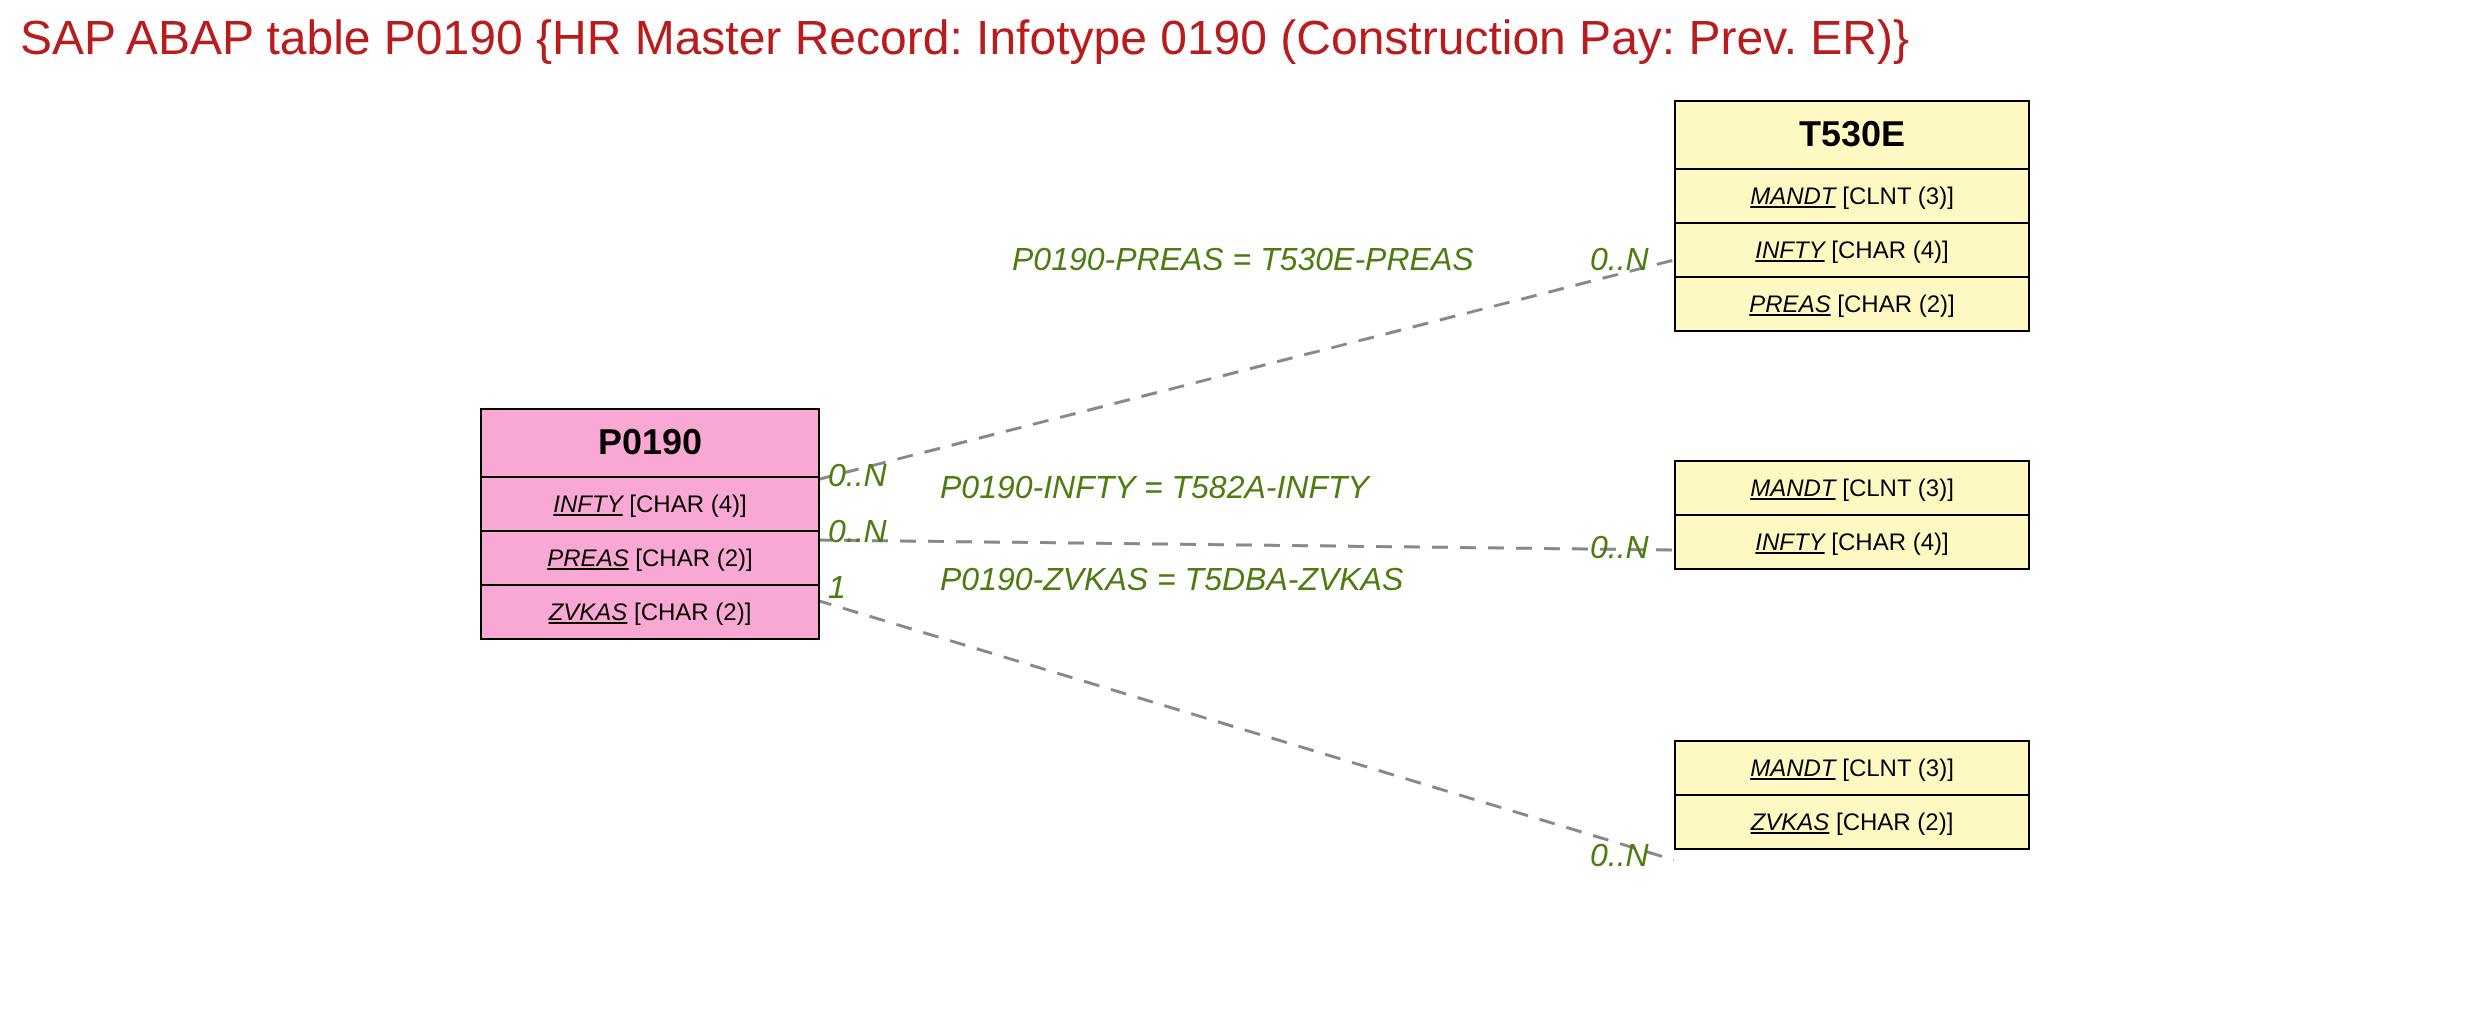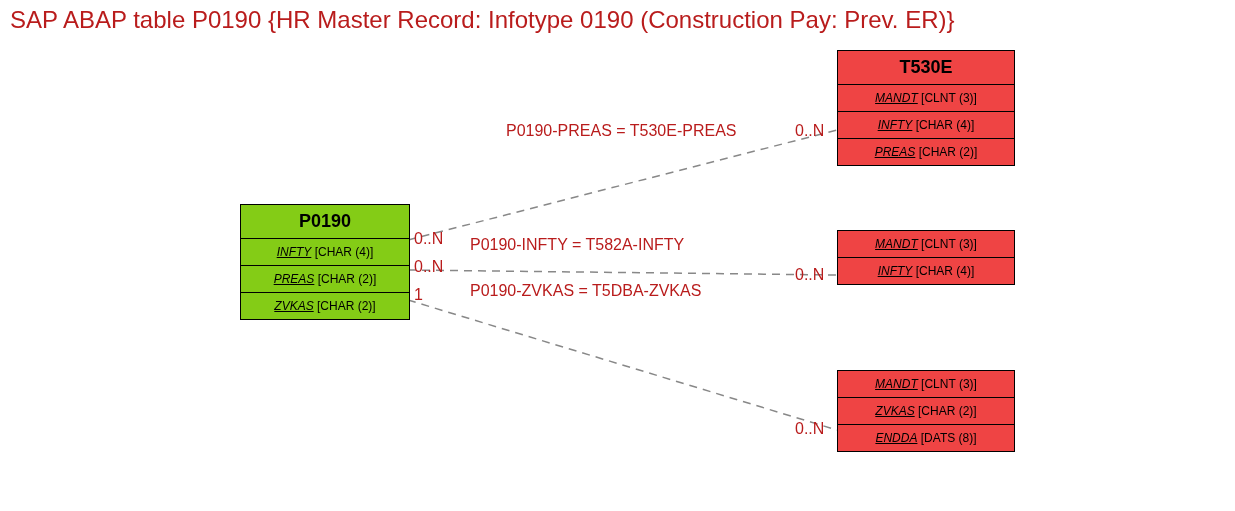--- a/index.html
+++ b/index.html
@@ -15,43 +15,44 @@
   .title {
     position: absolute;
     top: 6px;
     left: 10px;
     font-size: 24px;
     color: #b91c1c;
   }
   .entity {
     position: absolute;
     border: 1px solid #000;
-    background: #ef4444;
+    background: #fef9c3;
     text-align: center;
   }
-  .entity.red { background: #84cc16; }
+  .entity.red { background: #f9a8d4; }
   .entity .hdr {
     font-weight: bold;
     padding: 6px 10px;
     border-bottom: 1px solid #000;
     font-size: 18px;
   }
   .entity .row {
     padding: 6px 10px;
     border-bottom: 1px solid #000;
     font-size: 12px;
     white-space: nowrap;
   }
   .entity .row:last-child { border-bottom: none; }
   .entity .row .fk { font-style: italic; text-decoration: underline; }
   .lbl {
     position: absolute;
     font-size: 16px;
-    color: #b91c1c;
+    color: #4d7c0f;
     white-space: nowrap;
+    font-style: italic;
   }
   svg.edges {
     position: absolute;
     top: 0; left: 0;
     width: 1235px; height: 511px;
     pointer-events: none;
   }
 </style>
 </head>
 <body>
@@ -109,24 +110,20 @@
 
 <div class="entity" style="left:837px; top:370px; width:176px;">
   <div class="row">
     <span class="fk">MANDT</span>
     <span>[CLNT (3)]</span>
   </div>
   <div class="row">
     <span class="fk">ZVKAS</span>
     <span>[CHAR (2)]</span>
   </div>
-  <div class="row">
-    <span class="fk">ENDDA</span>
-    <span>[DATS (8)]</span>
-  </div>
 </div>
 
 <span class="lbl" style="left:414px; top:230px;">0..N</span>
 <span class="lbl" style="left:414px; top:258px;">0..N</span>
 <span class="lbl" style="left:414px; top:286px;">1</span>
 
 <span class="lbl" style="left:506px; top:122px;">P0190-PREAS = T530E-PREAS</span>
 <span class="lbl" style="left:470px; top:236px;">P0190-INFTY = T582A-INFTY</span>
 <span class="lbl" style="left:470px; top:282px;">P0190-ZVKAS = T5DBA-ZVKAS</span>
 

